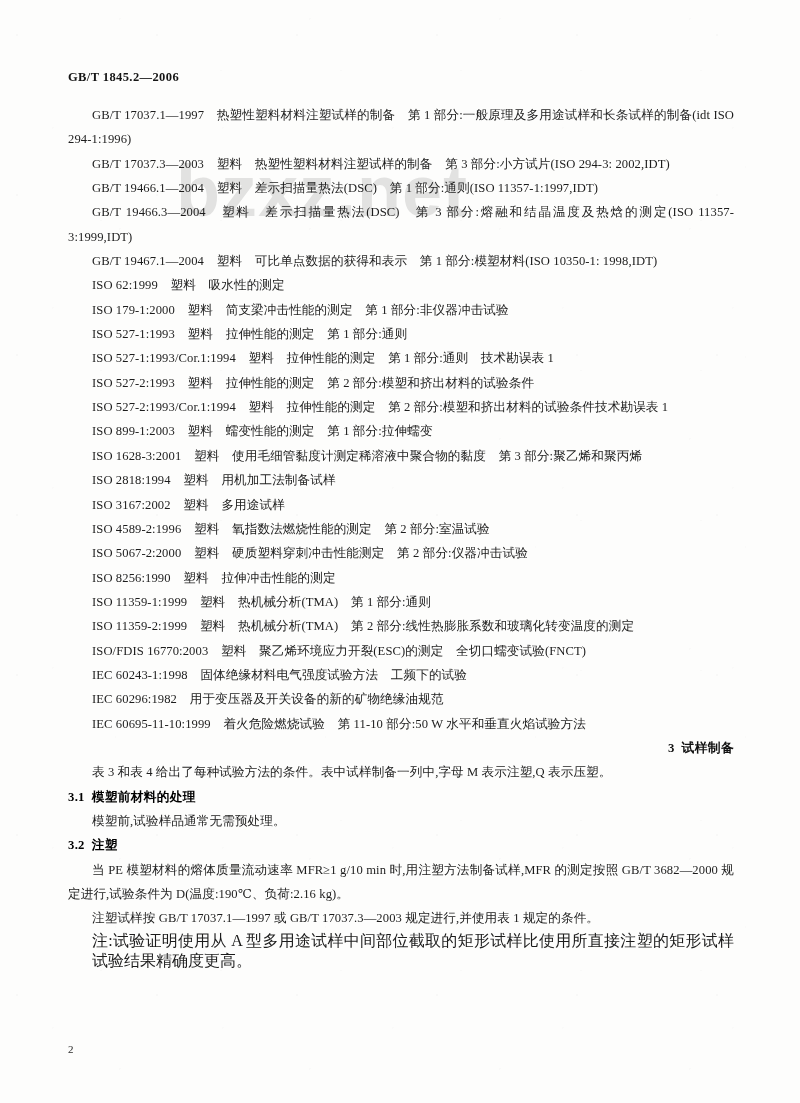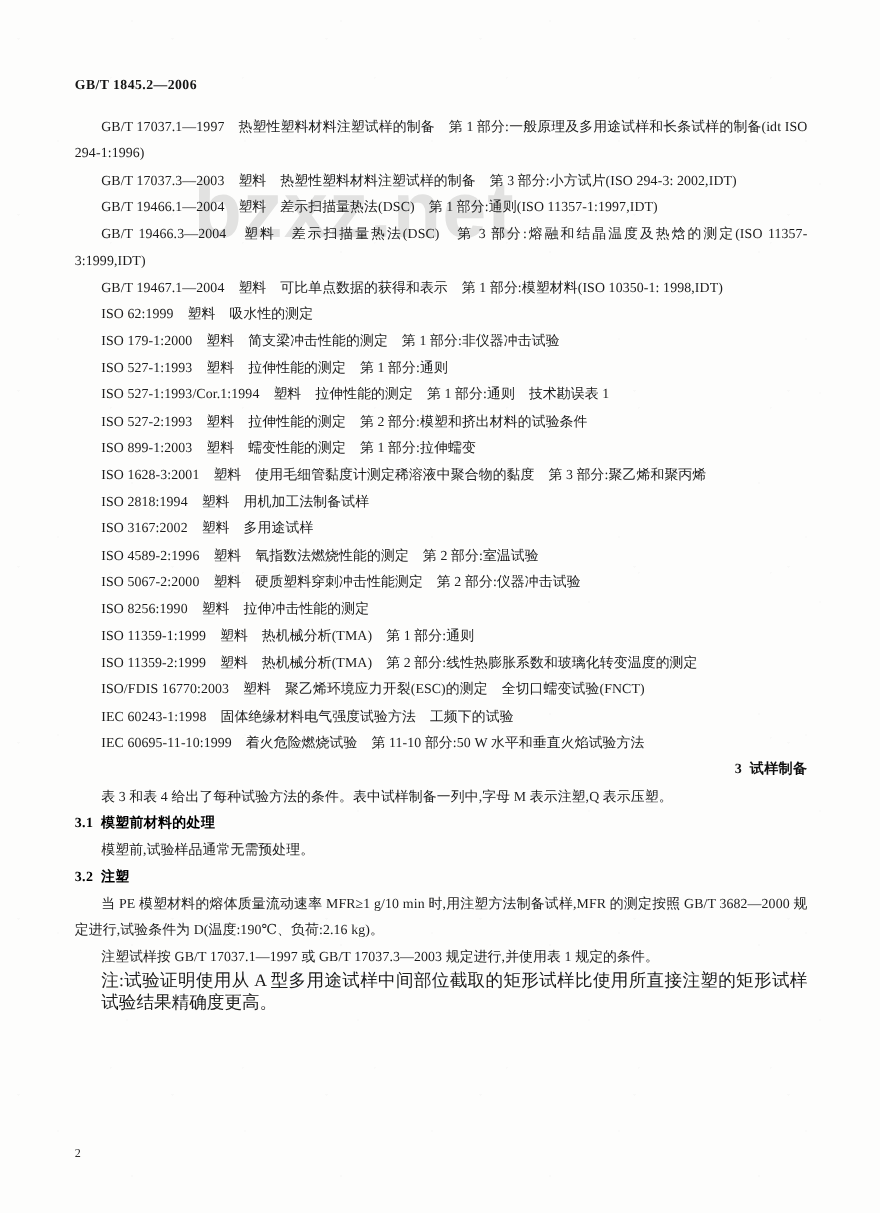--- a/index.html
+++ b/index.html
@@ -149,31 +149,33 @@
       <p class="ln ind">GB/T 17037.1—1997　热塑性塑料材料注塑试样的制备　第 1 部分:一般原理及多用途试样和长条试样的制备(idt ISO 294-1:1996)</p>
       <p class="ln ind">GB/T 17037.3—2003　塑料　热塑性塑料材料注塑试样的制备　第 3 部分:小方试片(ISO 294-3: 2002,IDT)</p>
       <p class="ln ind">GB/T 19466.1—2004　塑料　差示扫描量热法(DSC)　第 1 部分:通则(ISO 11357-1:1997,IDT)</p>
       <p class="ln ind">GB/T 19466.3—2004　塑料　差示扫描量热法(DSC)　第 3 部分:熔融和结晶温度及热焓的测定(ISO 11357-3:1999,IDT)</p>
       <p class="ln ind">GB/T 19467.1—2004　塑料　可比单点数据的获得和表示　第 1 部分:模塑材料(ISO 10350-1: 1998,IDT)</p>
       <p class="ln ind">ISO 62:1999　塑料　吸水性的测定</p>
       <p class="ln ind">ISO 179-1:2000　塑料　简支梁冲击性能的测定　第 1 部分:非仪器冲击试验</p>
       <p class="ln ind">ISO 527-1:1993　塑料　拉伸性能的测定　第 1 部分:通则</p>
       <p class="ln ind">ISO 527-1:1993/Cor.1:1994　塑料　拉伸性能的测定　第 1 部分:通则　技术勘误表 1</p>
       <p class="ln ind">ISO 527-2:1993　塑料　拉伸性能的测定　第 2 部分:模塑和挤出材料的试验条件</p>
+      <p class="ln ind">ISO 527-2:1993/Cor.1:1994　塑料　拉伸性能的测定　第 2 部分:模塑和挤出材料的试验条件技术勘误表 1</p>
       <p class="ln ind">ISO 899-1:2003　塑料　蠕变性能的测定　第 1 部分:拉伸蠕变</p>
       <p class="ln ind">ISO 1628-3:2001　塑料　使用毛细管黏度计测定稀溶液中聚合物的黏度　第 3 部分:聚乙烯和聚丙烯</p>
       <p class="ln ind">ISO 2818:1994　塑料　用机加工法制备试样</p>
       <p class="ln ind">ISO 3167:2002　塑料　多用途试样</p>
       <p class="ln ind">ISO 4589-2:1996　塑料　氧指数法燃烧性能的测定　第 2 部分:室温试验</p>
       <p class="ln ind">ISO 5067-2:2000　塑料　硬质塑料穿刺冲击性能测定　第 2 部分:仪器冲击试验</p>
       <p class="ln ind">ISO 8256:1990　塑料　拉伸冲击性能的测定</p>
       <p class="ln ind">ISO 11359-1:1999　塑料　热机械分析(TMA)　第 1 部分:通则</p>
       <p class="ln ind">ISO 11359-2:1999　塑料　热机械分析(TMA)　第 2 部分:线性热膨胀系数和玻璃化转变温度的测定</p>
       <p class="ln ind">ISO/FDIS 16770:2003　塑料　聚乙烯环境应力开裂(ESC)的测定　全切口蠕变试验(FNCT)</p>
       <p class="ln ind">IEC 60243-1:1998　固体绝缘材料电气强度试验方法　工频下的试验</p>
+      <p class="ln ind">IEC 60296:1982　用于变压器及开关设备的新的矿物绝缘油规范</p>
       <p class="ln ind">IEC 60695-11-10:1999　着火危险燃烧试验　第 11-10 部分:50 W 水平和垂直火焰试验方法</p>
 
       <h2 class="sec gap-before"><span>3</span>&nbsp;&nbsp;<span>试样制备</span></h2>
 
       <p class="ln ind">表 3 和表 4 给出了每种试验方法的条件。表中试样制备一列中,字母 M 表示注塑,Q 表示压塑。</p>
 
       <h3 class="subsec"><span>3.1</span>&nbsp;&nbsp;<span>模塑前材料的处理</span></h3>
       <p class="ln ind">模塑前,试验样品通常无需预处理。</p>
 
       <h3 class="subsec"><span>3.2</span>&nbsp;&nbsp;<span>注塑</span></h3>

